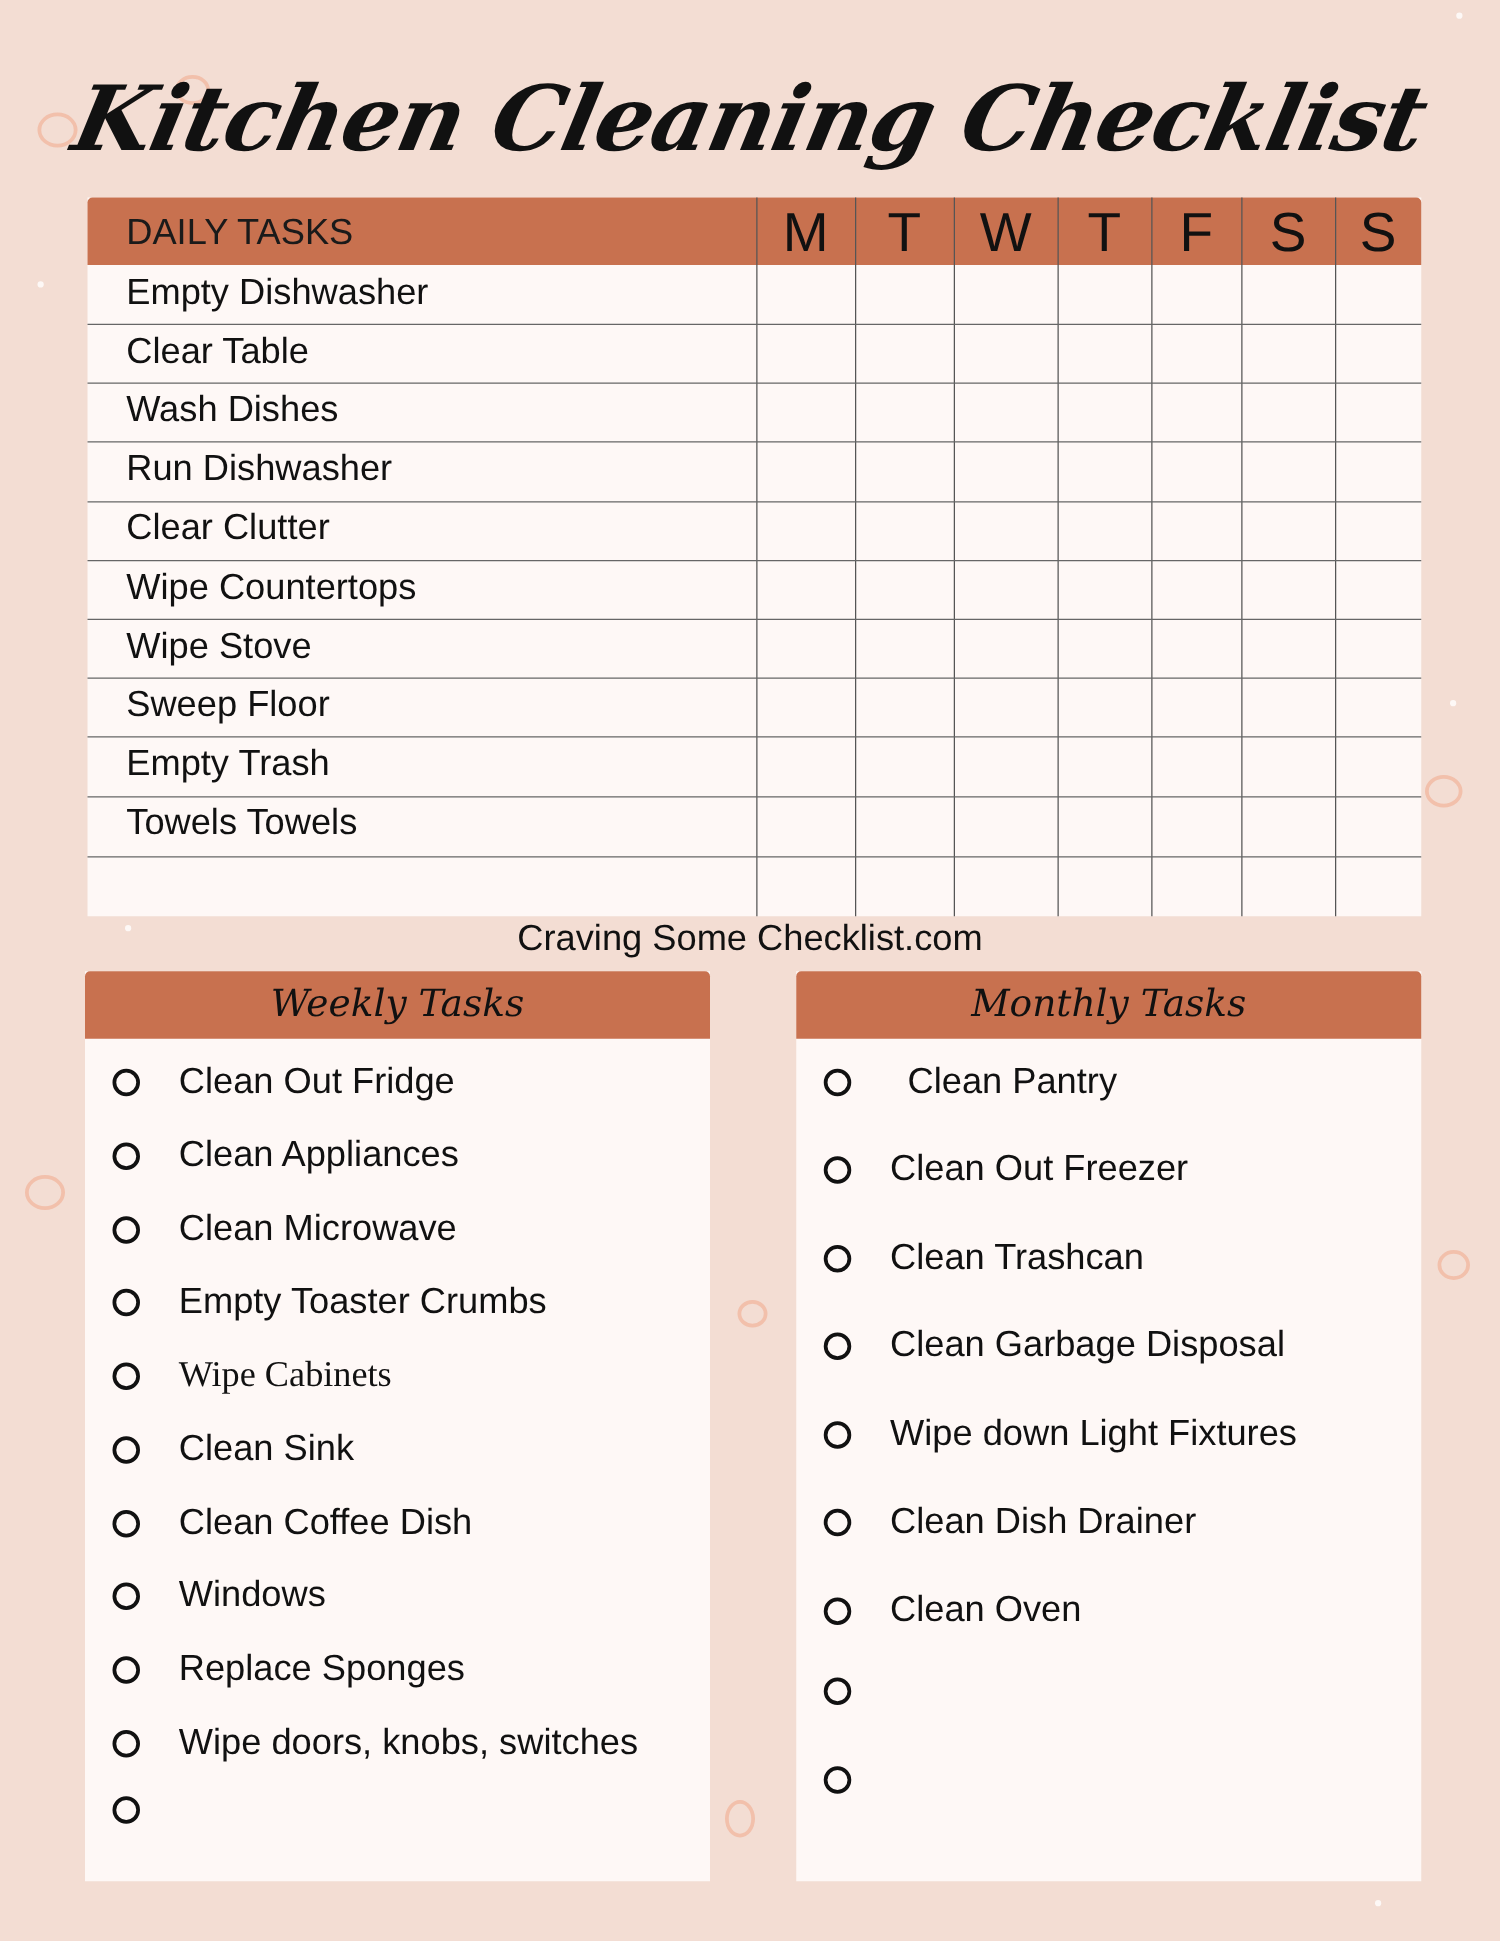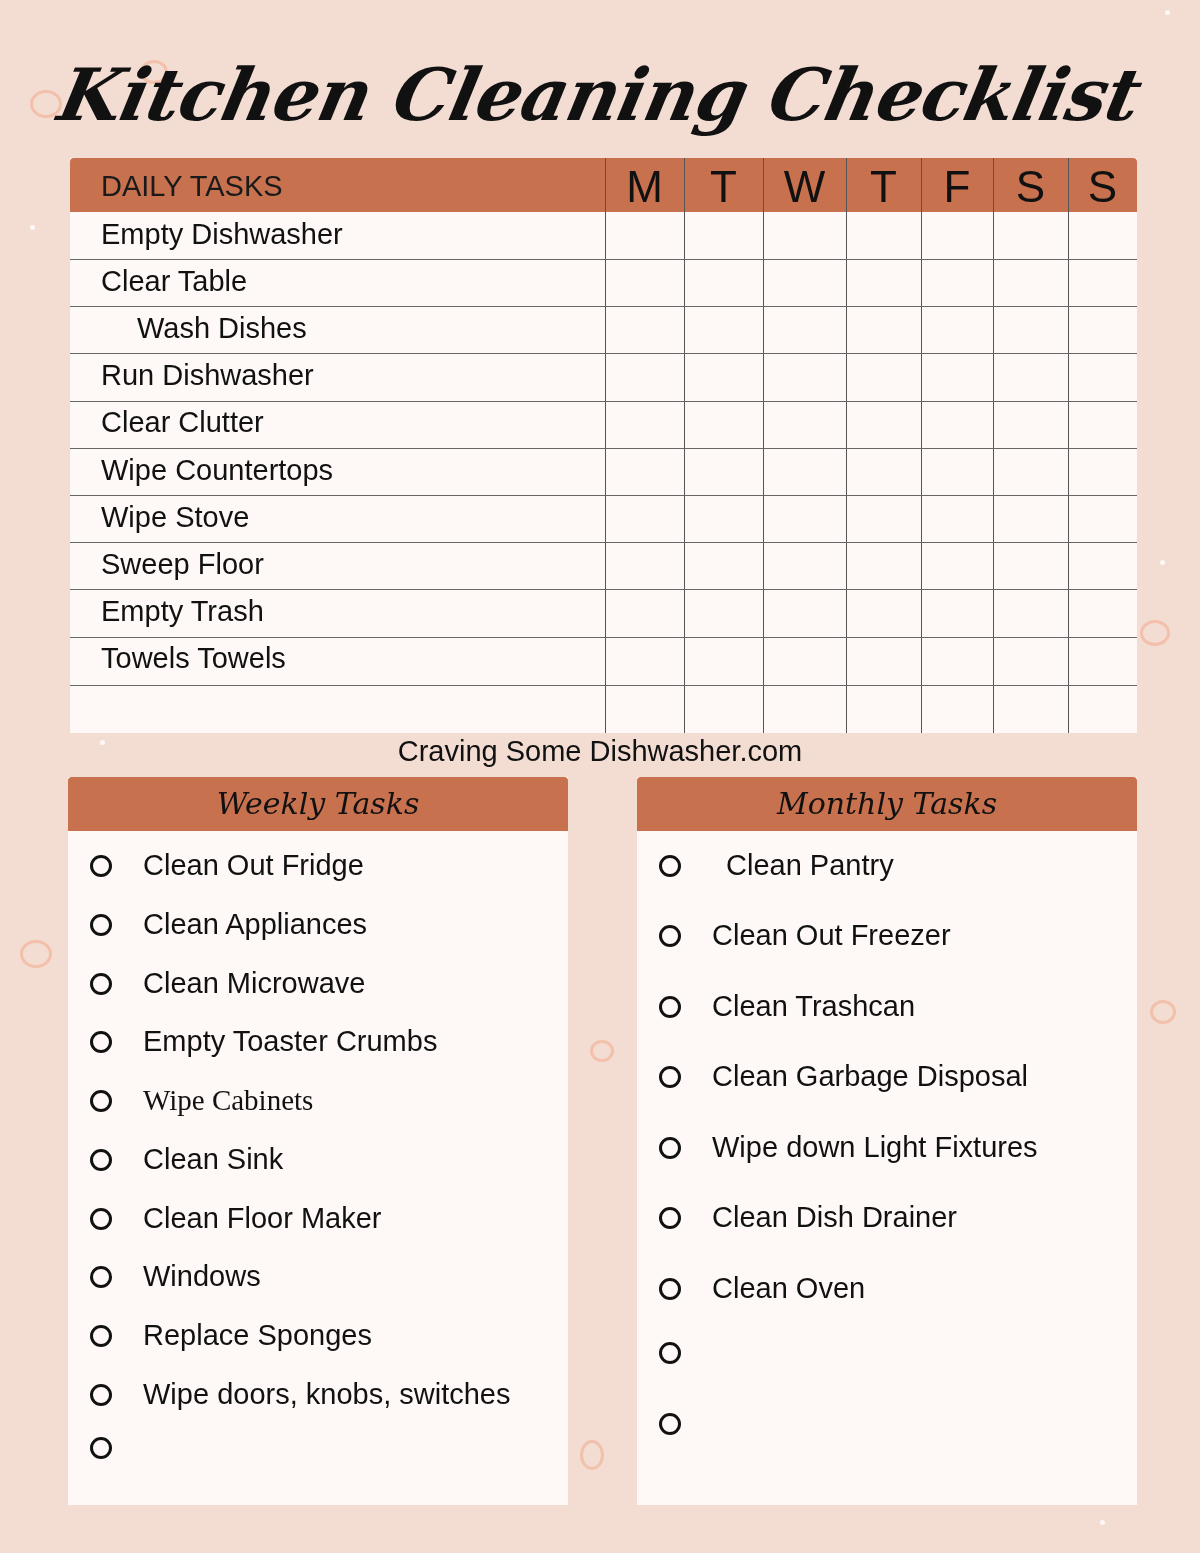--- a/index.html
+++ b/index.html
@@ -74,32 +74,32 @@
   <div class="hline" style="top:243px;"></div>
   <div class="hline" style="top:290px;"></div>
   <div class="hline" style="top:337px;"></div>
   <div class="hline" style="top:384px;"></div>
   <div class="hline" style="top:431px;"></div>
   <div class="hline" style="top:479px;"></div>
   <div class="hline" style="top:527px;"></div>
 
   <span class="task" style="top:60px;">Empty Dishwasher</span>
   <span class="task" style="top:107px;">Clear Table</span>
-  <span class="task" style="top:154px;margin-left:36px;">Wash Dishes</span>
+  <span class="task" style="top:154px;">Wash Dishes</span>
   <span class="task" style="top:201px;">Run Dishwasher</span>
   <span class="task" style="top:248px;">Clear Clutter</span>
   <span class="task" style="top:296px;">Wipe Countertops</span>
   <span class="task" style="top:343px;">Wipe Stove</span>
   <span class="task" style="top:390px;">Sweep Floor</span>
   <span class="task" style="top:437px;">Empty Trash</span>
   <span class="task" style="top:484px;">Towels Towels</span>
   <span class="task" style="top:532px;"></span>
 </div>
 
-<div class="credit">Craving Some Dishwasher.com</div>
+<div class="credit">Craving Some Checklist.com</div>
 
 <div class="panel" style="left:68px;width:500px;">
   <div class="panel-head">Weekly Tasks</div>
   <div class="item" style="top:72px;">
       <span class="circle"></span>
       <span class="item-label">Clean Out Fridge</span>
     </div>
   <div class="item" style="top:131px;">
       <span class="circle"></span>
       <span class="item-label">Clean Appliances</span>
@@ -115,21 +115,21 @@
   <div class="item" style="top:307px;font-family:Liberation Serif, serif;">
       <span class="circle"></span>
       <span class="item-label">Wipe Cabinets</span>
     </div>
   <div class="item" style="top:366px;">
       <span class="circle"></span>
       <span class="item-label">Clean Sink</span>
     </div>
   <div class="item" style="top:425px;">
       <span class="circle"></span>
-      <span class="item-label">Clean Floor Maker</span>
+      <span class="item-label">Clean Coffee Dish</span>
     </div>
   <div class="item" style="top:483px;">
       <span class="circle"></span>
       <span class="item-label">Windows</span>
     </div>
   <div class="item" style="top:542px;">
       <span class="circle"></span>
       <span class="item-label">Replace Sponges</span>
     </div>
   <div class="item" style="top:601px;">

